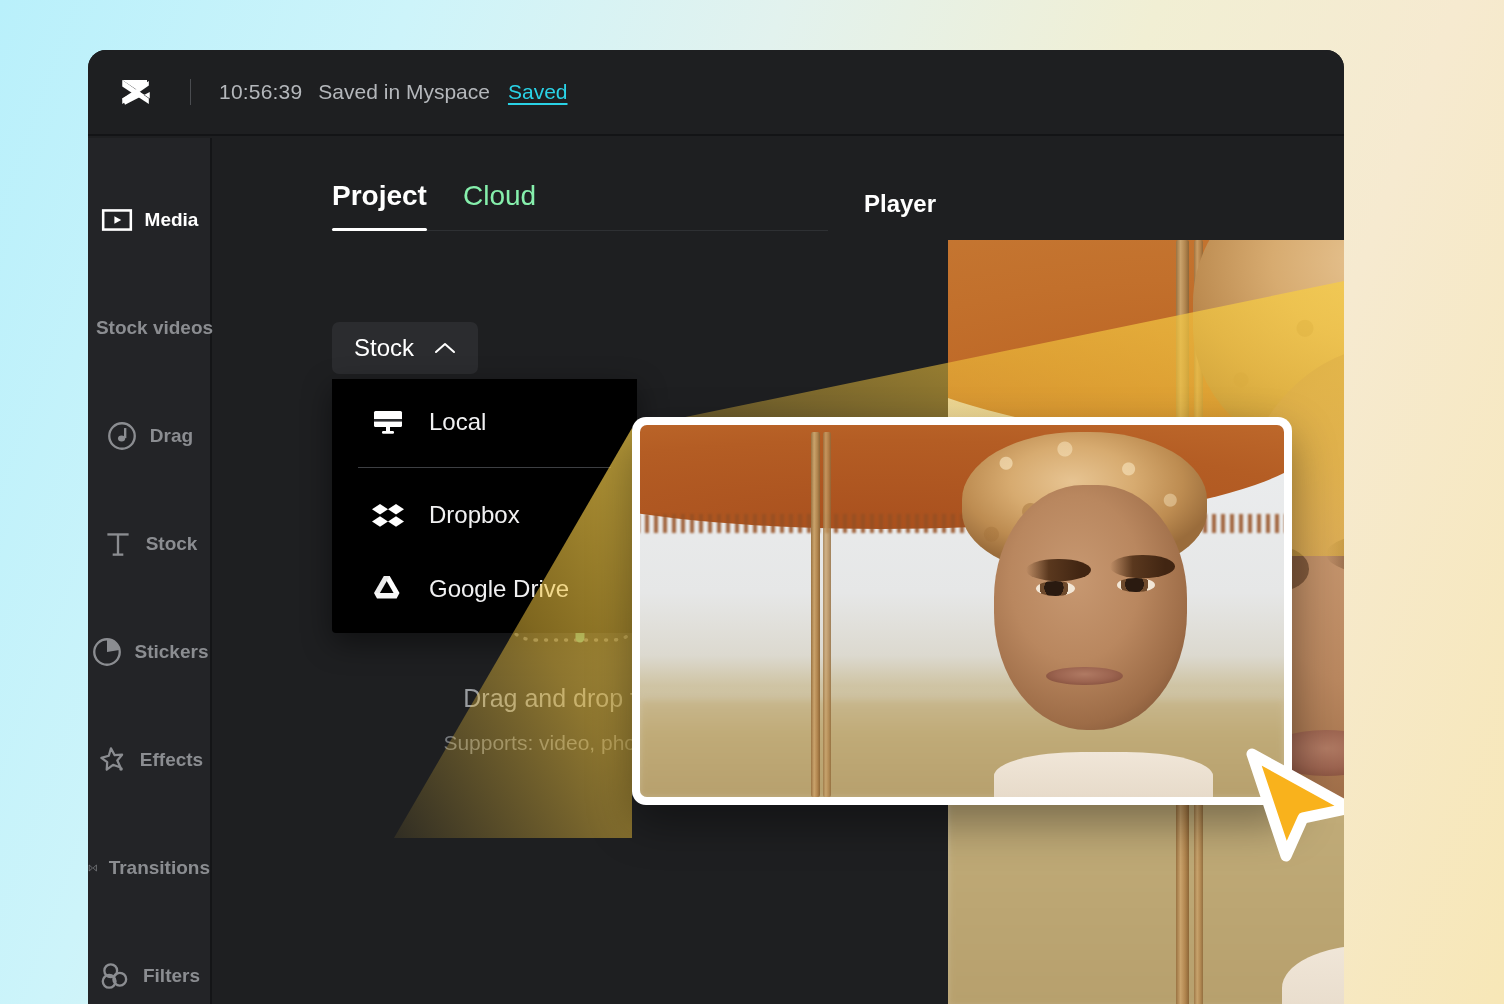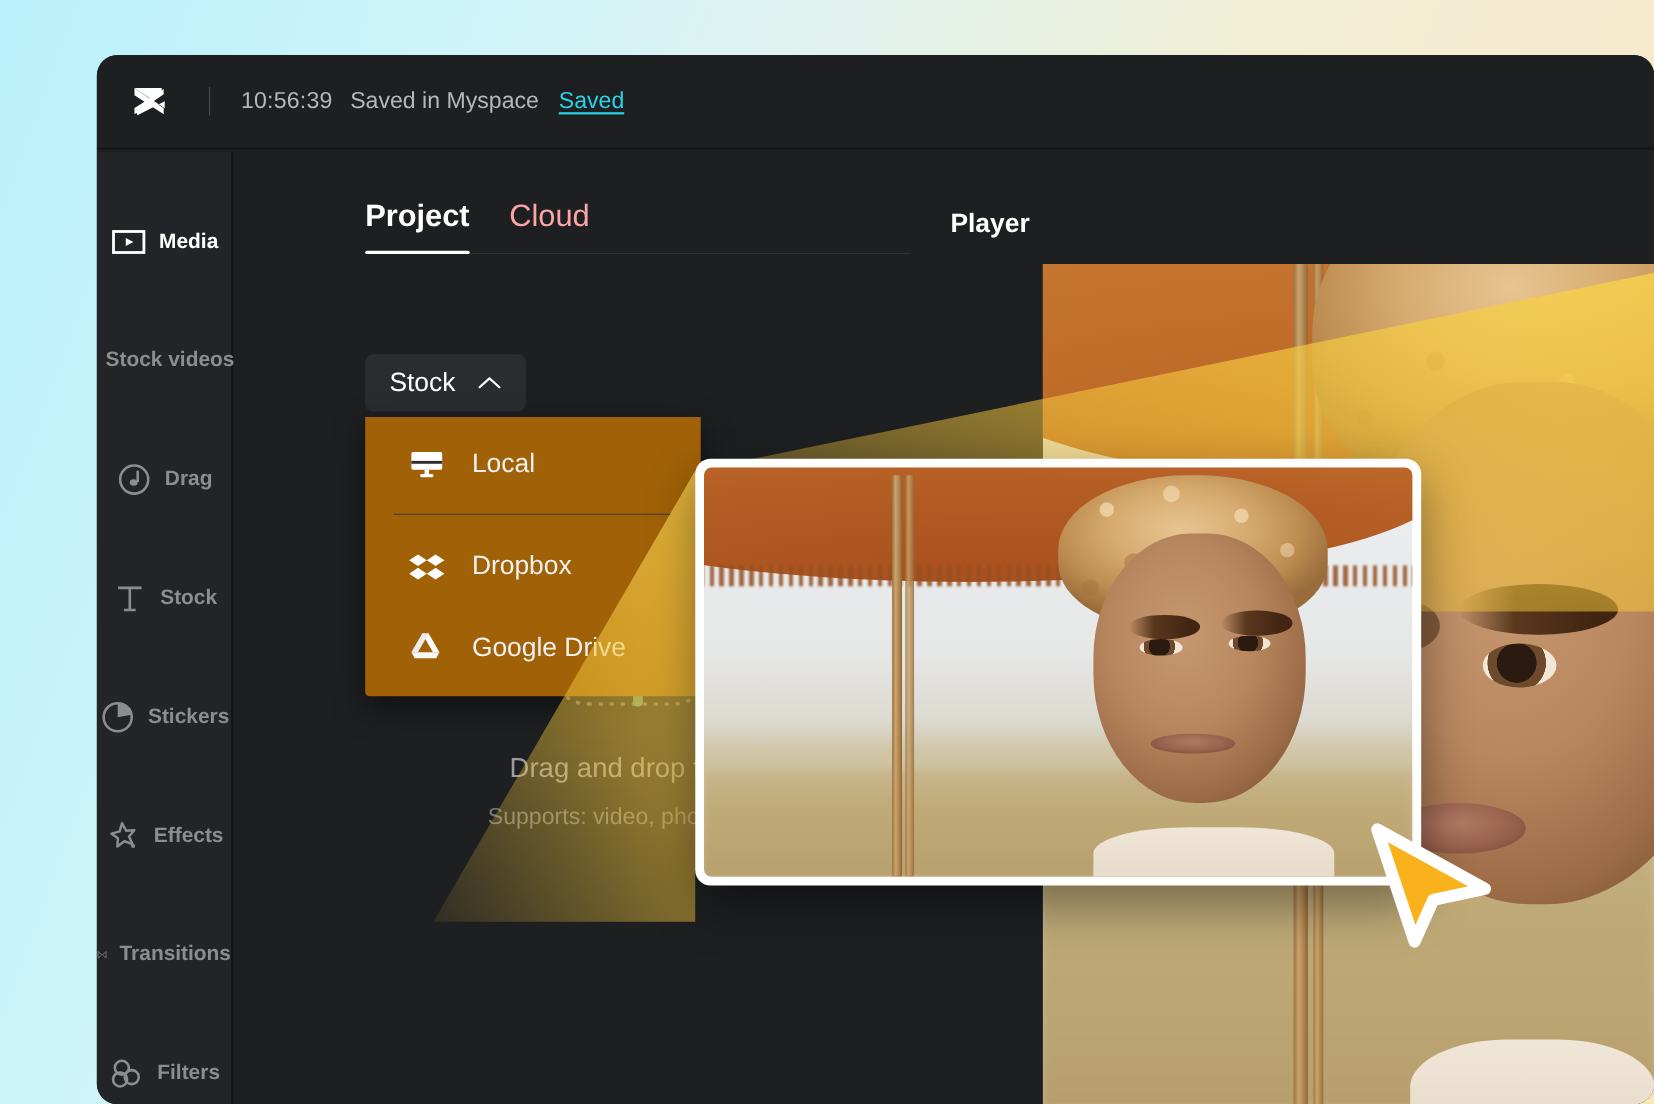--- a/index.html
+++ b/index.html
@@ -10,26 +10,25 @@
   }
   body {
     background: linear-gradient(110deg, #b9f0fb 0%, #cdf4fa 22%, #e2f2ee 42%, #f1efd4 62%, #f6ead0 78%, #f7e7b7 100%);
     border-radius: 34px;
   }
 
   
   #app-window {
     position: absolute;
     left: 88px; top: 50px;
-    width: 1416px; height: 954px;
+    width: 1256px; height: 954px;
     background: #1e1f21;
     border-top-left-radius: 18px;
     border-top-right-radius: 18px;
     overflow: hidden;
-    border-radius: 19px;
   }
 
   
   #titlebar {
     position: absolute; left: 0; top: 0;
     width: 100%; height: 86px;
     background: #1e1f21;
     display: flex; align-items: center;
     padding-left: 26px;
     border-bottom: 2px solid #131416;
@@ -69,40 +68,40 @@
     background: #1e1f21;
   }
   #tabstrip {
     position: relative;
     margin: 42px 0 0 118px;
     display: flex; align-items: flex-end; gap: 36px;
     width: 496px;
     border-bottom: 1px solid #2e3033;
     padding-bottom: 14px;
   }
-  .tab { font-size: 28px; color: #fca5a5; cursor: pointer; padding-bottom: 4px; position: relative; }
+  .tab { font-size: 28px; color: #86efac; cursor: pointer; padding-bottom: 4px; position: relative; }
   .tab.active { color: #fff; font-weight: 600; }
   .tab.active::after {
     content: ""; position: absolute; left: 0; right: 0; bottom: -15px;
     height: 3px; background: #fff; border-radius: 2px;
   }
 
   #upload-btn {
     position: absolute; left: 118px; top: 184px;
     height: 52px; padding: 0 22px;
     background: #2b2c2f; border: none; border-radius: 7px;
     color: #fff; font-size: 24px; font-family: inherit;
     display: flex; align-items: center; gap: 20px; cursor: pointer;
   }
   #upload-btn .chev { width: 22px; height: 14px; display: block; }
 
   #upload-menu {
     position: absolute; left: 118px; top: 241px;
     width: 305px; height: 254px;
-    background: #a16207;
+    background: #000000;
     border-bottom-left-radius: 4px; border-bottom-right-radius: 4px;
     box-shadow: 0 10px 30px rgba(0,0,0,.45);
     padding-top: 6px;
     overflow: hidden;
   }
   .menu-item {
     height: 74px; display: flex; align-items: center;
     gap: 24px; padding-left: 39px; cursor: pointer;
     color: #f1f1f2; font-size: 24px;
   }

